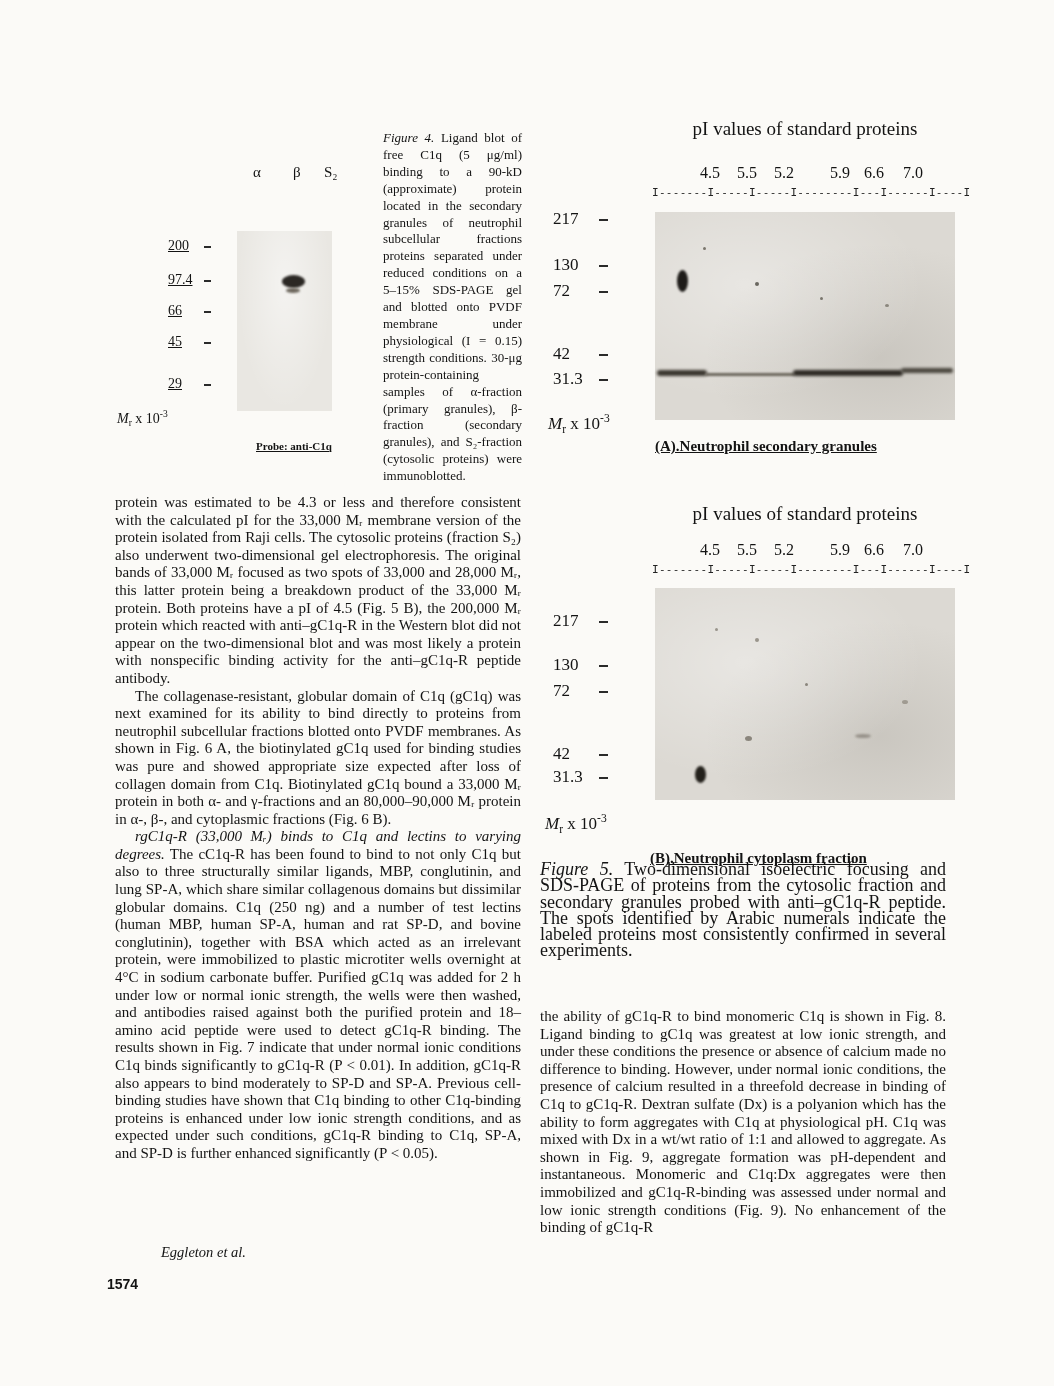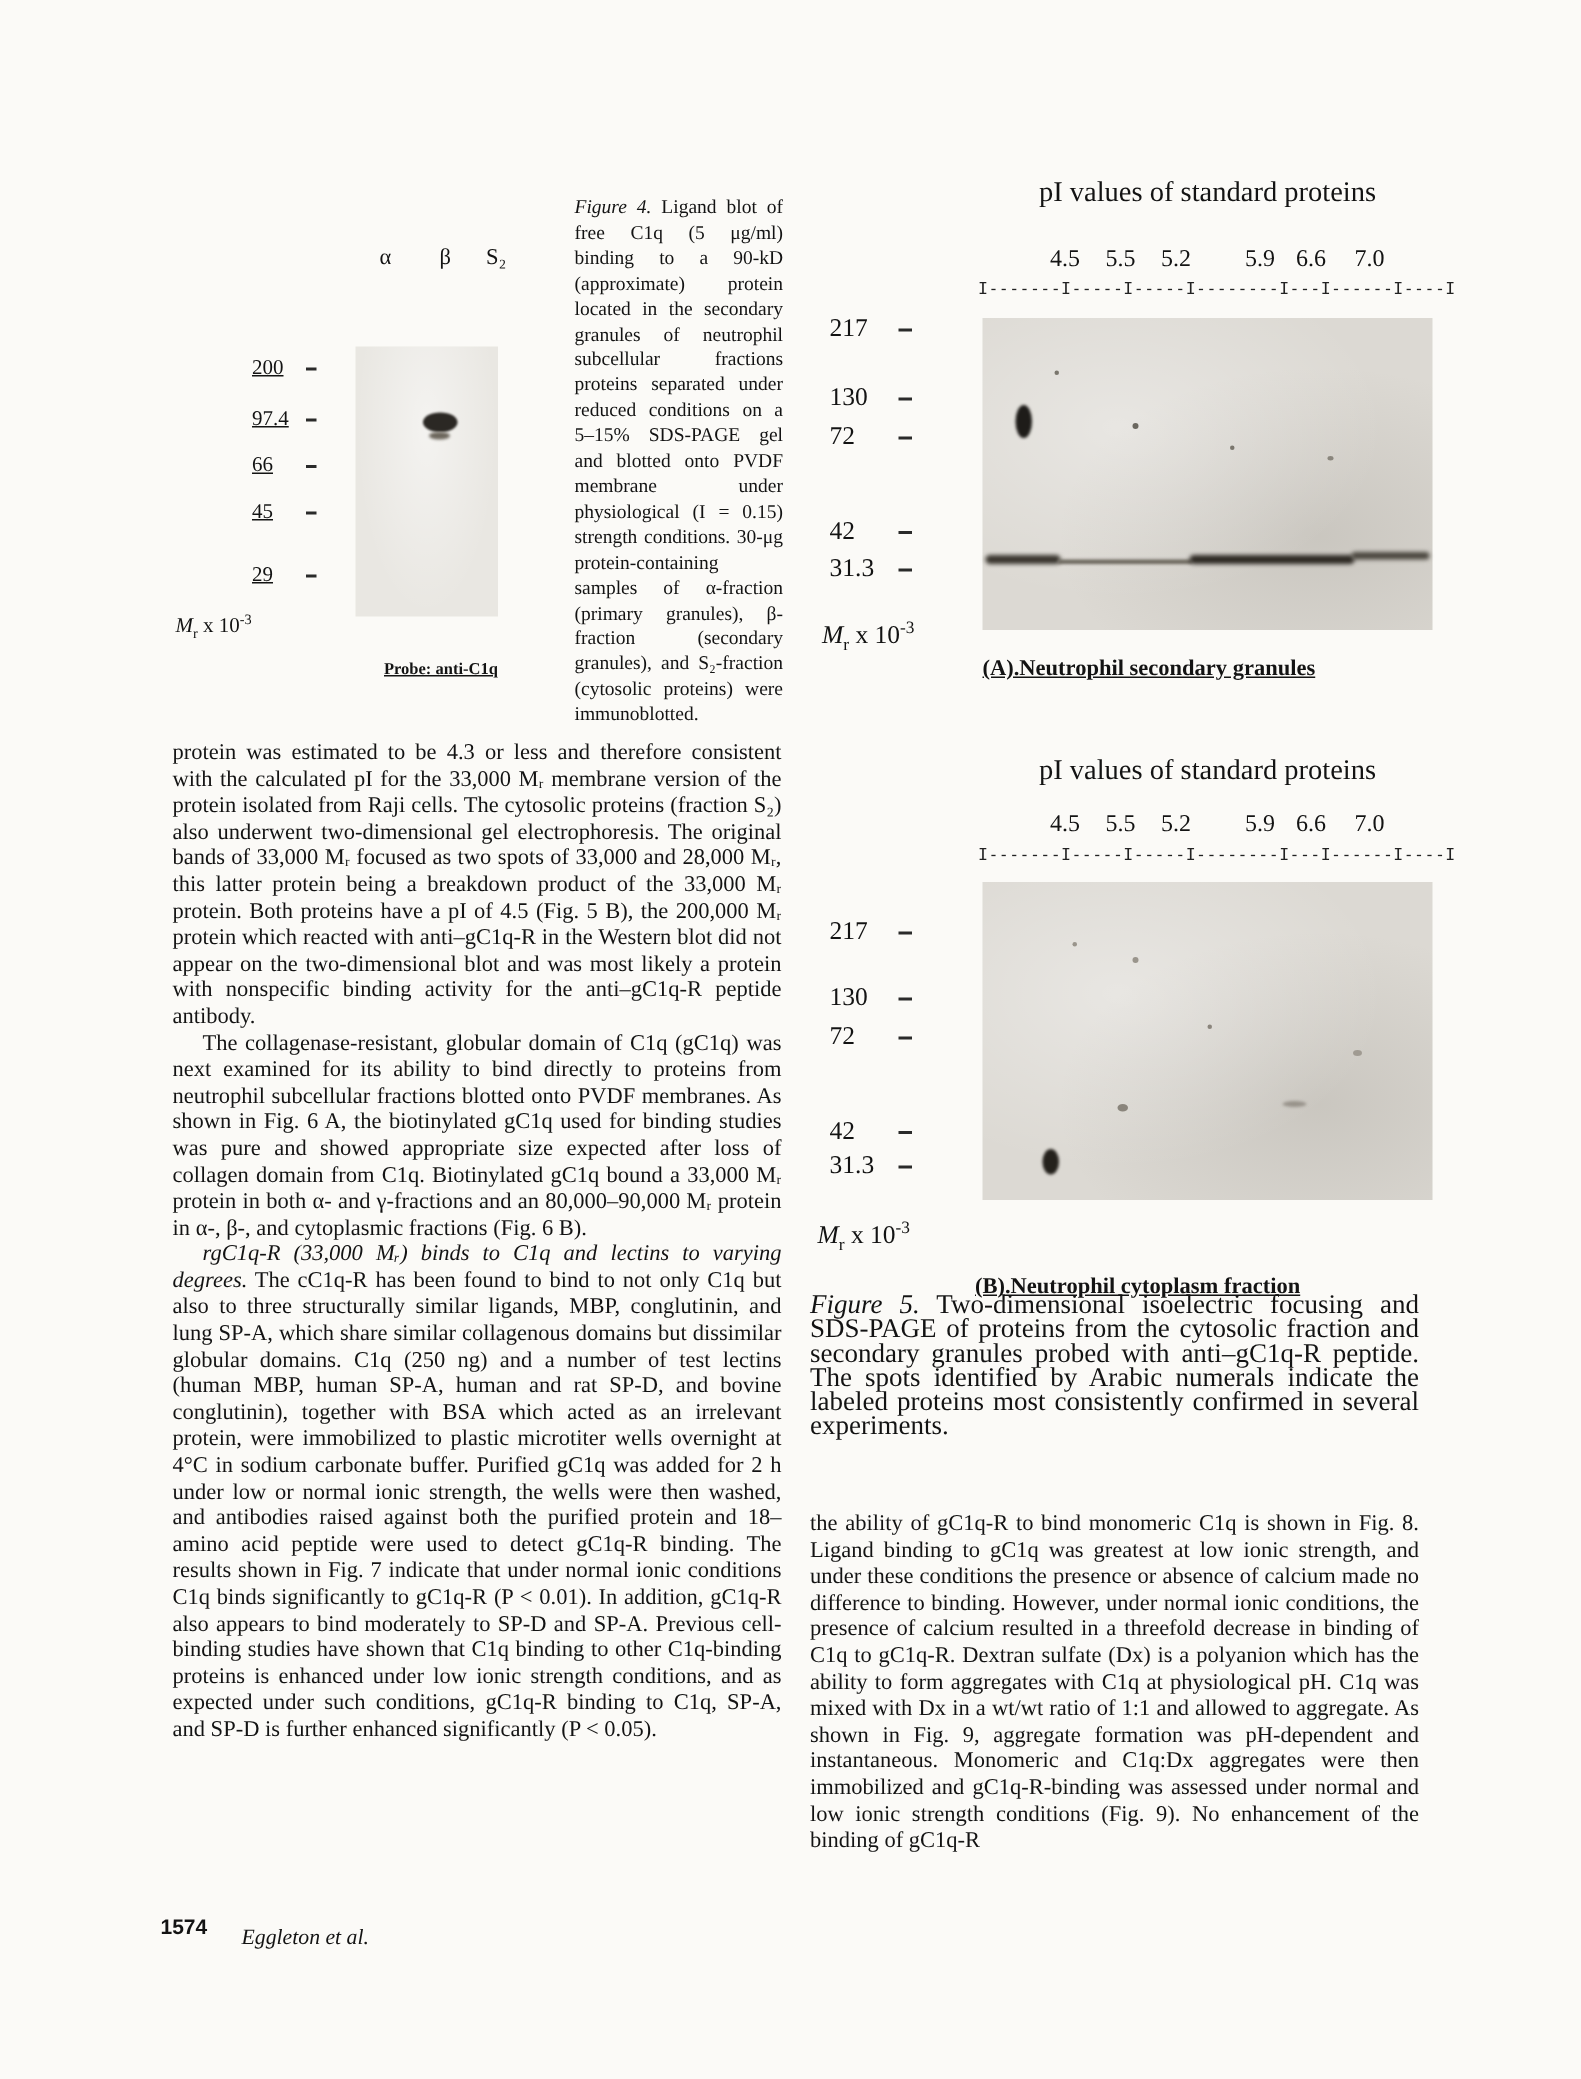--- a/index.html
+++ b/index.html
@@ -51,21 +51,21 @@
   
   .bodycol { position:absolute; width:406px; font-size:15px; line-height:17.6px; text-align:justify; }
   .bodycol p { margin:0; }
   .bodycol p.ind { text-indent:20px; }
   .leftcol { left:115px; top:494px; }
   .rightcol { left:540px; top:1008px; }
   .lead { font-style:italic; }
 
   
   .footer-num { position:absolute; left:107px; top:1276px; font-family:"Liberation Sans", sans-serif; font-weight:bold; font-size:14px; }
-  .footer-auth { position:absolute; left:161px; top:1284px; font-style:italic; font-size:14.5px; }
+  .footer-auth { position:absolute; left:161px; top:1244px; font-style:italic; font-size:14.5px; }
 </style>
 </head>
 <body>
 
 <div class="page">
 
   <section>
     <span class="lane" style="left:253px; top:164px;">α</span>
     <span class="lane" style="left:293px; top:164px;">β</span>
     <span class="lane" style="left:324px; top:164px;">S₂</span>

